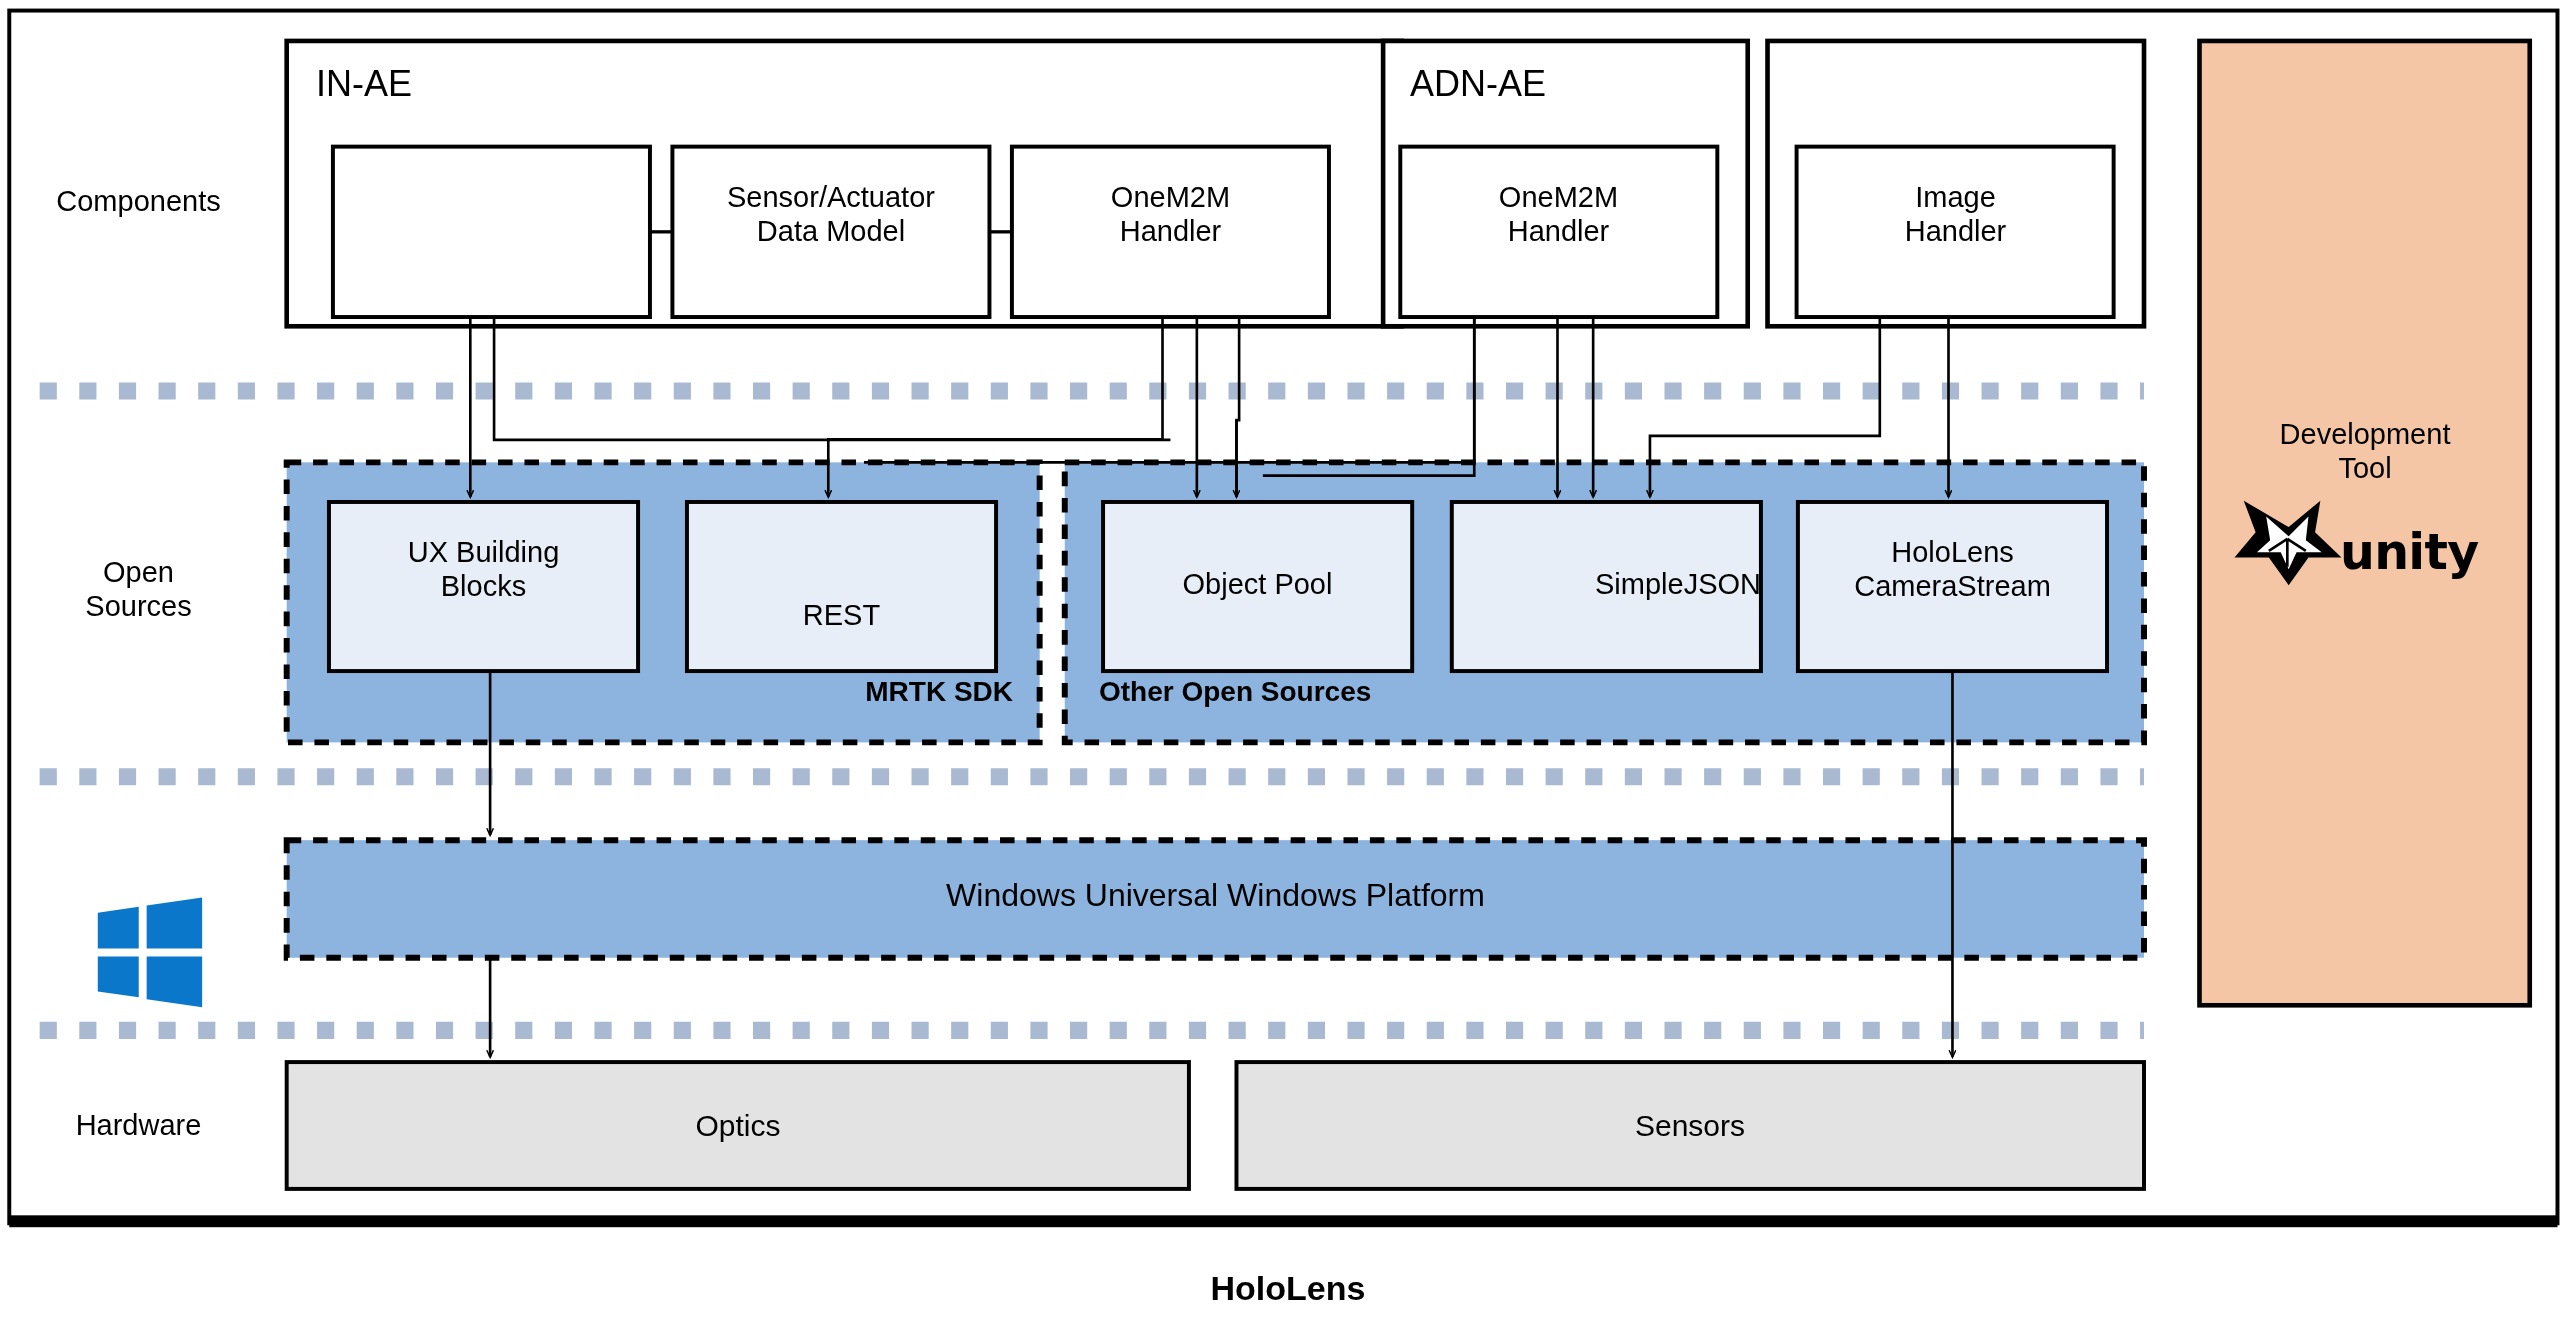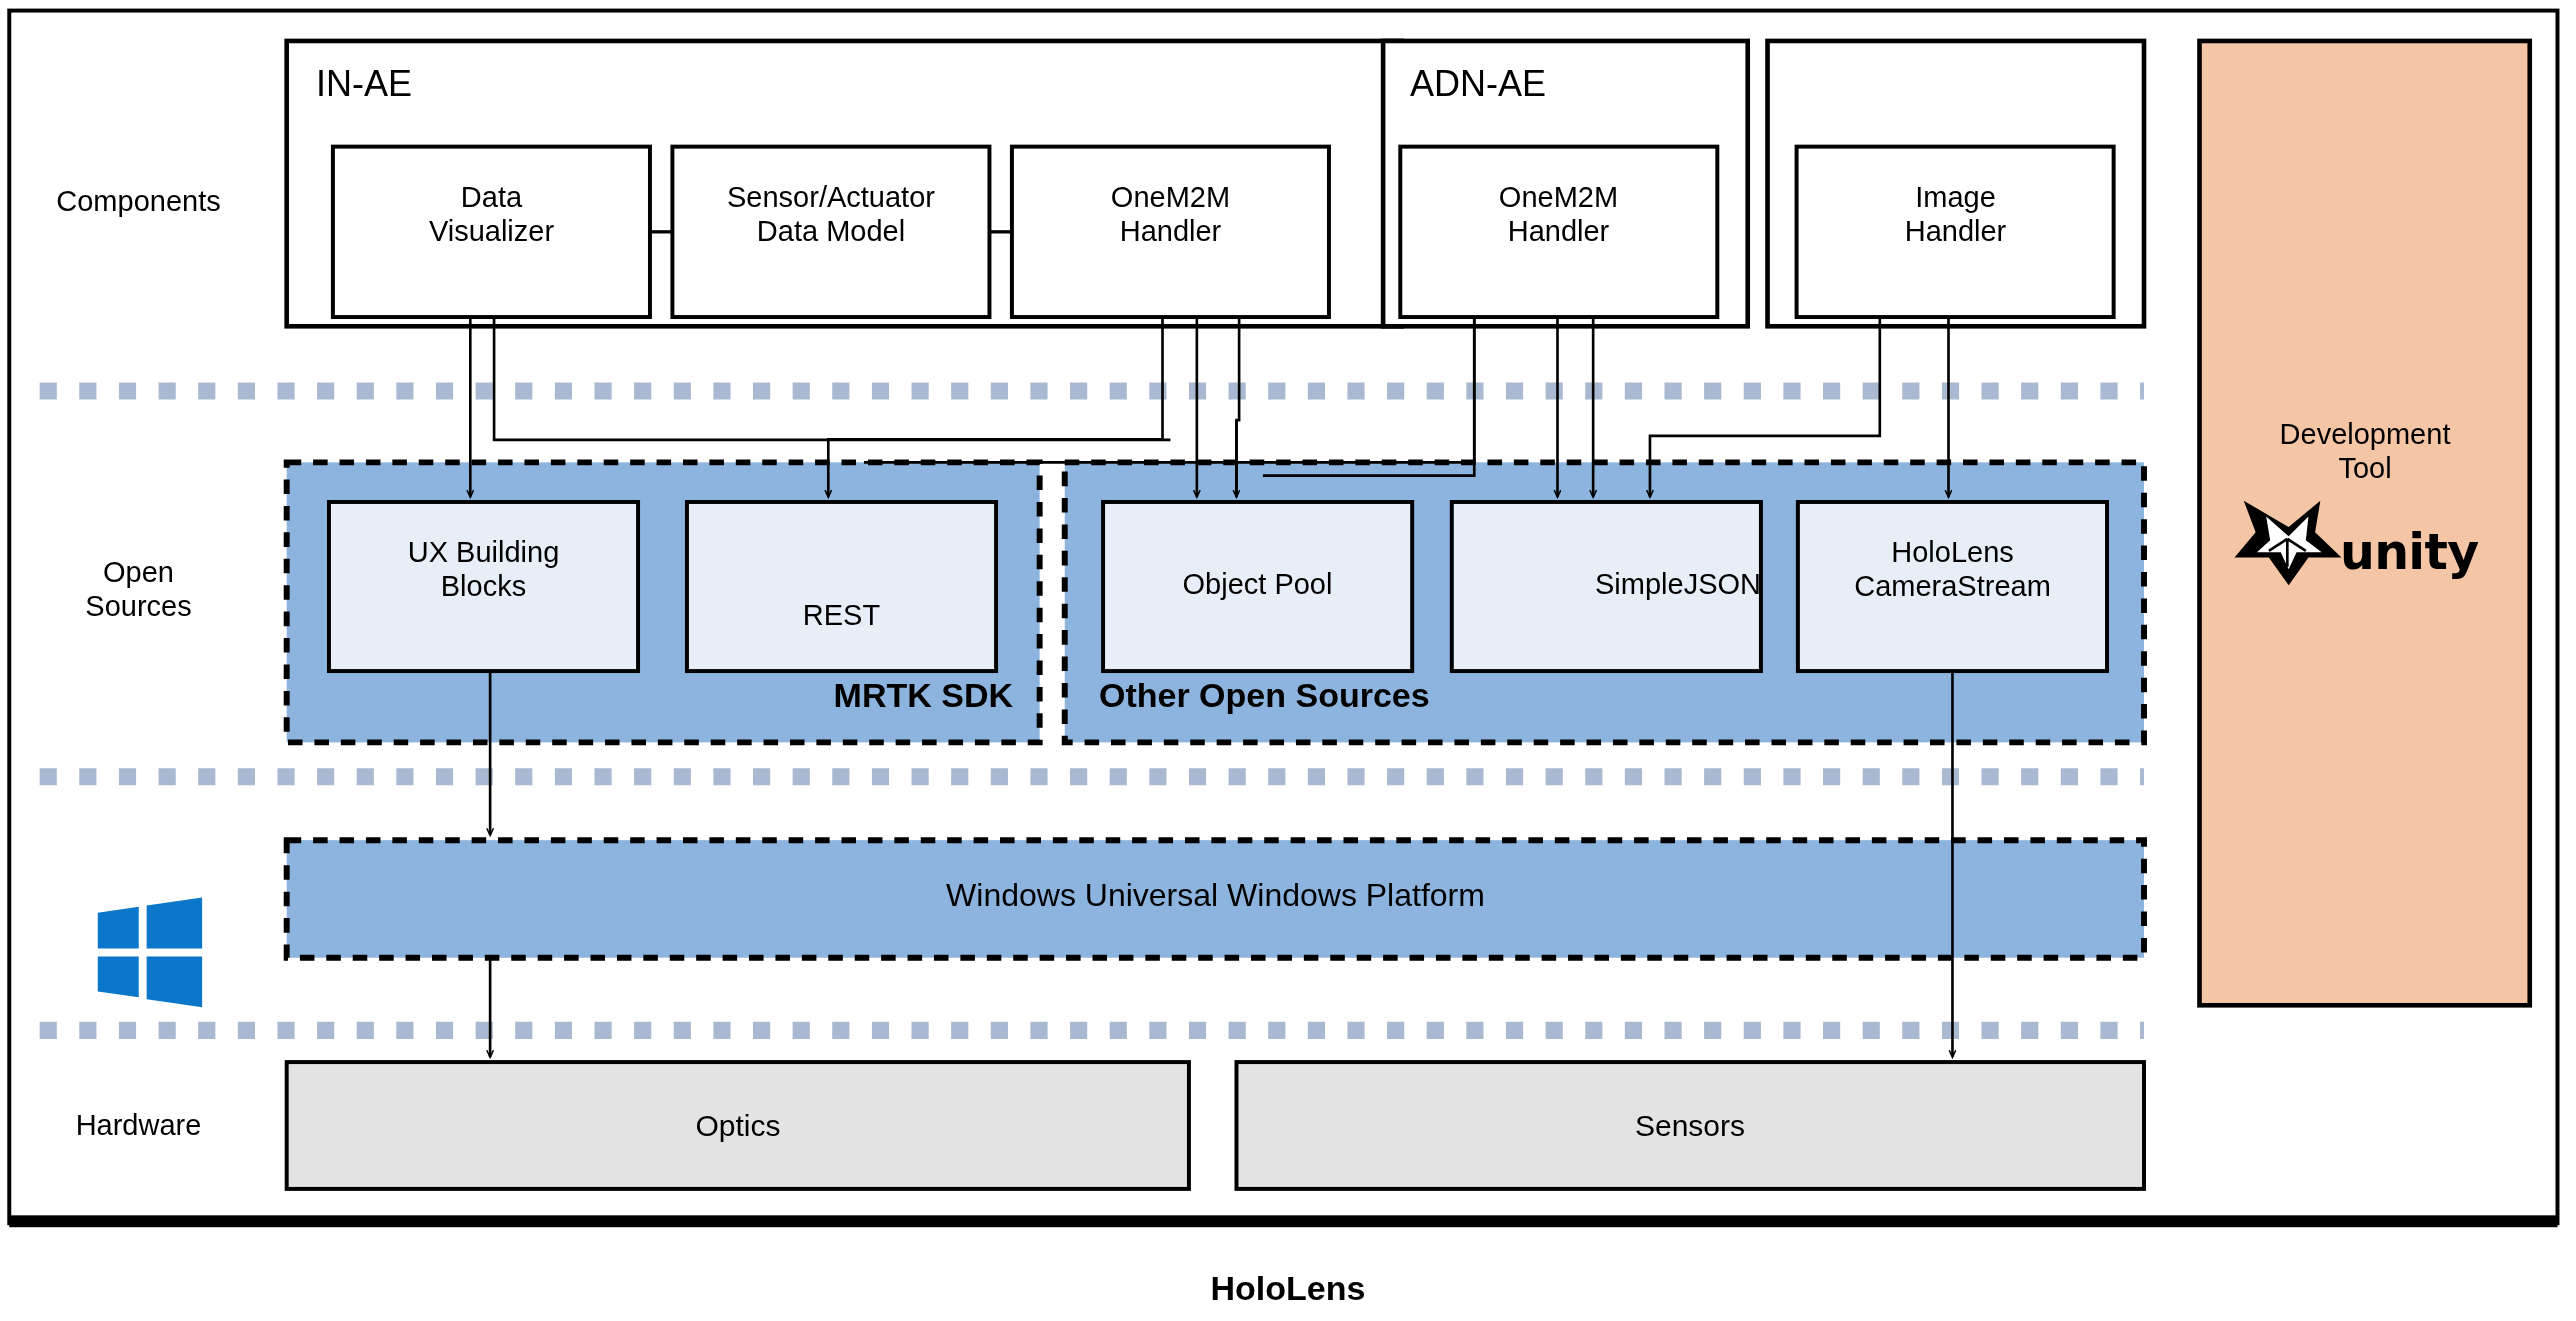--- a/index.html
+++ b/index.html
@@ -38,21 +38,21 @@
     font-size: 29px;
   }
   .group-title {
     font-size: 36px;
     text-align: left;
   }
   .box-label {
     font-size: 29px;
   }
   .zone-label {
-    font-size: 34px;
+    font-size: 28px;
     font-weight: bold;
   }
   .uwp-label {
     font-size: 32px;
   }
   .hw-label {
     font-size: 30px;
   }
   .devtool-label {
     font-size: 29px;
@@ -165,22 +165,20 @@
   </svg>
 
   <div class="lbl row-label" style="left:0px; top:184px; width:277px;">Components</div>
   <div class="lbl row-label" style="left:0px; top:555px; width:277px;">Open
 Sources</div>
   <div class="lbl row-label" style="left:0px; top:1108px; width:277px;">Hardware</div>
 
   <div class="lbl group-title" style="left:316px; top:63px; width:396px;">IN-AE</div>
   <div class="lbl group-title" style="left:1410px; top:63px; width:330px;">ADN-AE</div>
 
-  <div class="lbl box-label" style="left:333px; top:180px; width:317px;">Data
-Visualizer</div>
   <div class="lbl box-label" style="left:667px; top:180px; width:328px;">Sensor/Actuator
 Data Model</div>
   <div class="lbl box-label" style="left:1012px; top:180px; width:317px;">OneM2M
 Handler</div>
   <div class="lbl box-label" style="left:1400px; top:180px; width:317px;">OneM2M
 Handler</div>
   <div class="lbl box-label" style="left:1797px; top:180px; width:317px;">Image
 Handler</div>
 
   <div class="lbl box-label" style="left:329px; top:535px; width:309px;">UX Building

